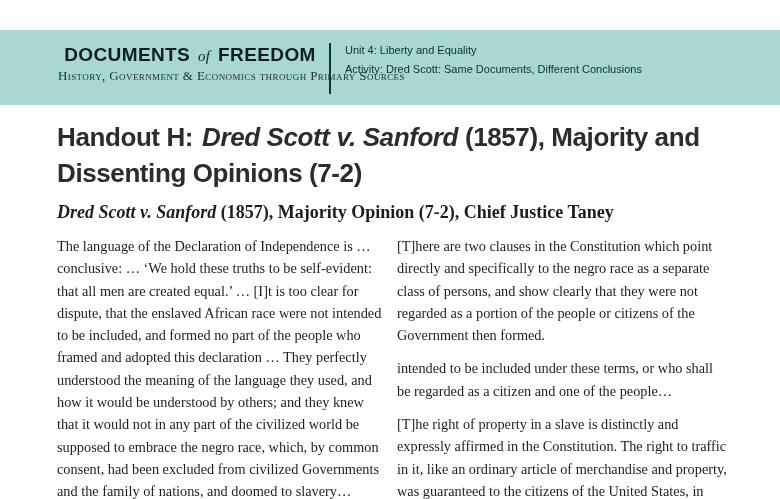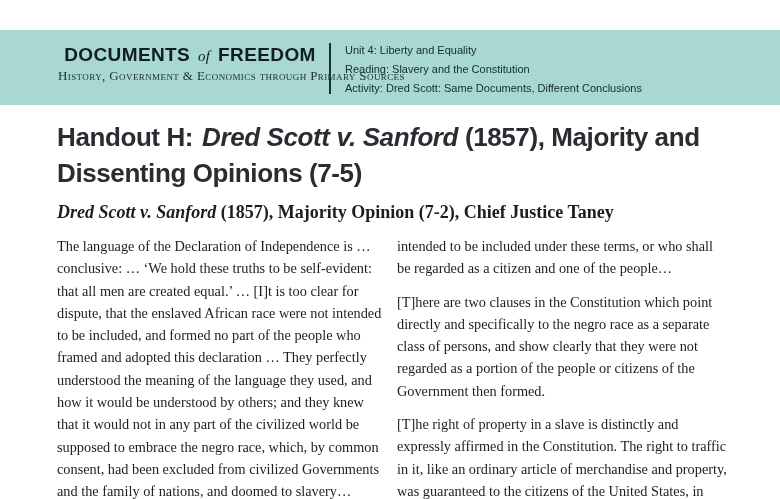--- a/index.html
+++ b/index.html
@@ -88,43 +88,42 @@
         <span class="logo-of">of</span>
         <span>FREEDOM</span>
       </div>
       <div class="logo-tagline">History, Government &amp; Economics through Primary Sources</div>
     </div>
 
     <div class="band-divider"></div>
 
     <div class="course">
       <div>Unit 4: Liberty and Equality</div>
-      <div>Reading: Slavery and the Constitution</div>
       <div>Activity: Dred Scott: Same Documents, Different Conclusions</div>
     </div>
   </div>
 
   <div class="content">
 
     <h1 class="title">
       <div class="t-line">
         <span class="title-prefix">Handout H:</span><em>Dred Scott v. Sanford</em><span> (1857), Majority and</span>
       </div>
-      <div class="t-line">Dissenting Opinions (7-5)</div>
+      <div class="t-line">Dissenting Opinions (7-2)</div>
     </h1>
 
     <div class="subheading">
       <em>Dred Scott v. Sanford</em><span> (1857), Majority Opinion (7-2), Chief Justice Taney</span>
     </div>
 
     <div class="cols">
       <div class="col">
         <p>The language of the Declaration of Independence is … conclusive: … ‘We hold these truths to be self-evident: that all men are created equal.’ … [I]t is too clear for dispute, that the enslaved African race were not intended to be included, and formed no part of the people who framed and adopted this declaration … They perfectly understood the meaning of the language they used, and how it would be understood by others; and they knew that it would not in any part of the civilized world be supposed to embrace the negro race, which, by common consent, had been excluded from civilized Governments and the family of nations, and doomed to slavery…</p>
       </div>
       <div class="col">
+        <p>[T]here are two clauses in the Constitution which point directly and specifically to the negro race as a separate class of persons, and show clearly that they were not regarded as a portion of the people or citizens of the Government then formed.</p>
         <p>intended to be included under these terms, or who shall be regarded as a citizen and one of the people…</p>
-        <p>[T]here are two clauses in the Constitution which point directly and specifically to the negro race as a separate class of persons, and show clearly that they were not regarded as a portion of the people or citizens of the Government then formed.</p>
         <p>[T]he right of property in a slave is distinctly and expressly affirmed in the Constitution. The right to traffic in it, like an ordinary article of merchandise and property, was guaranteed to the citizens of the United States, in every State</p>
       </div>
     </div>
 
   </div>
 </div>
 
 </body></html>

